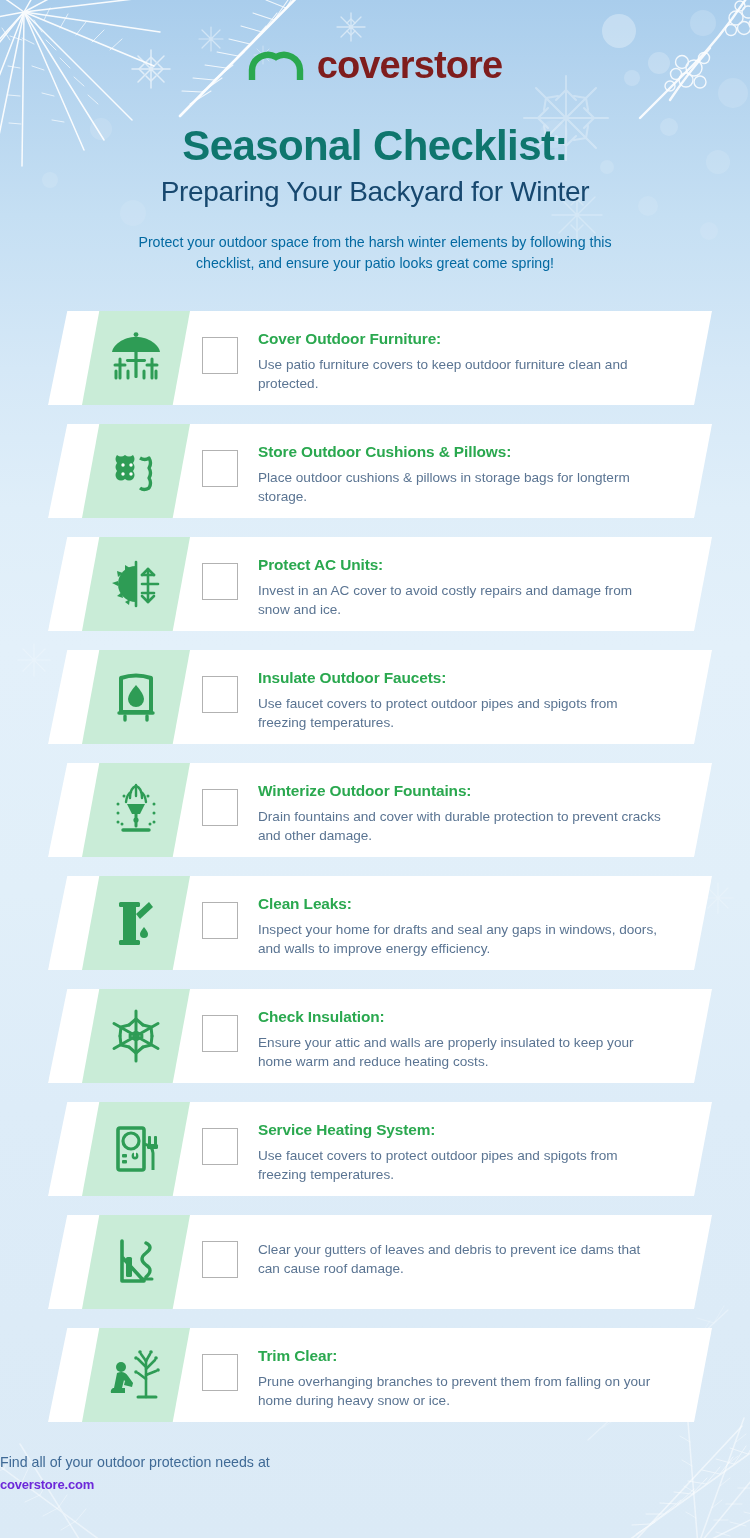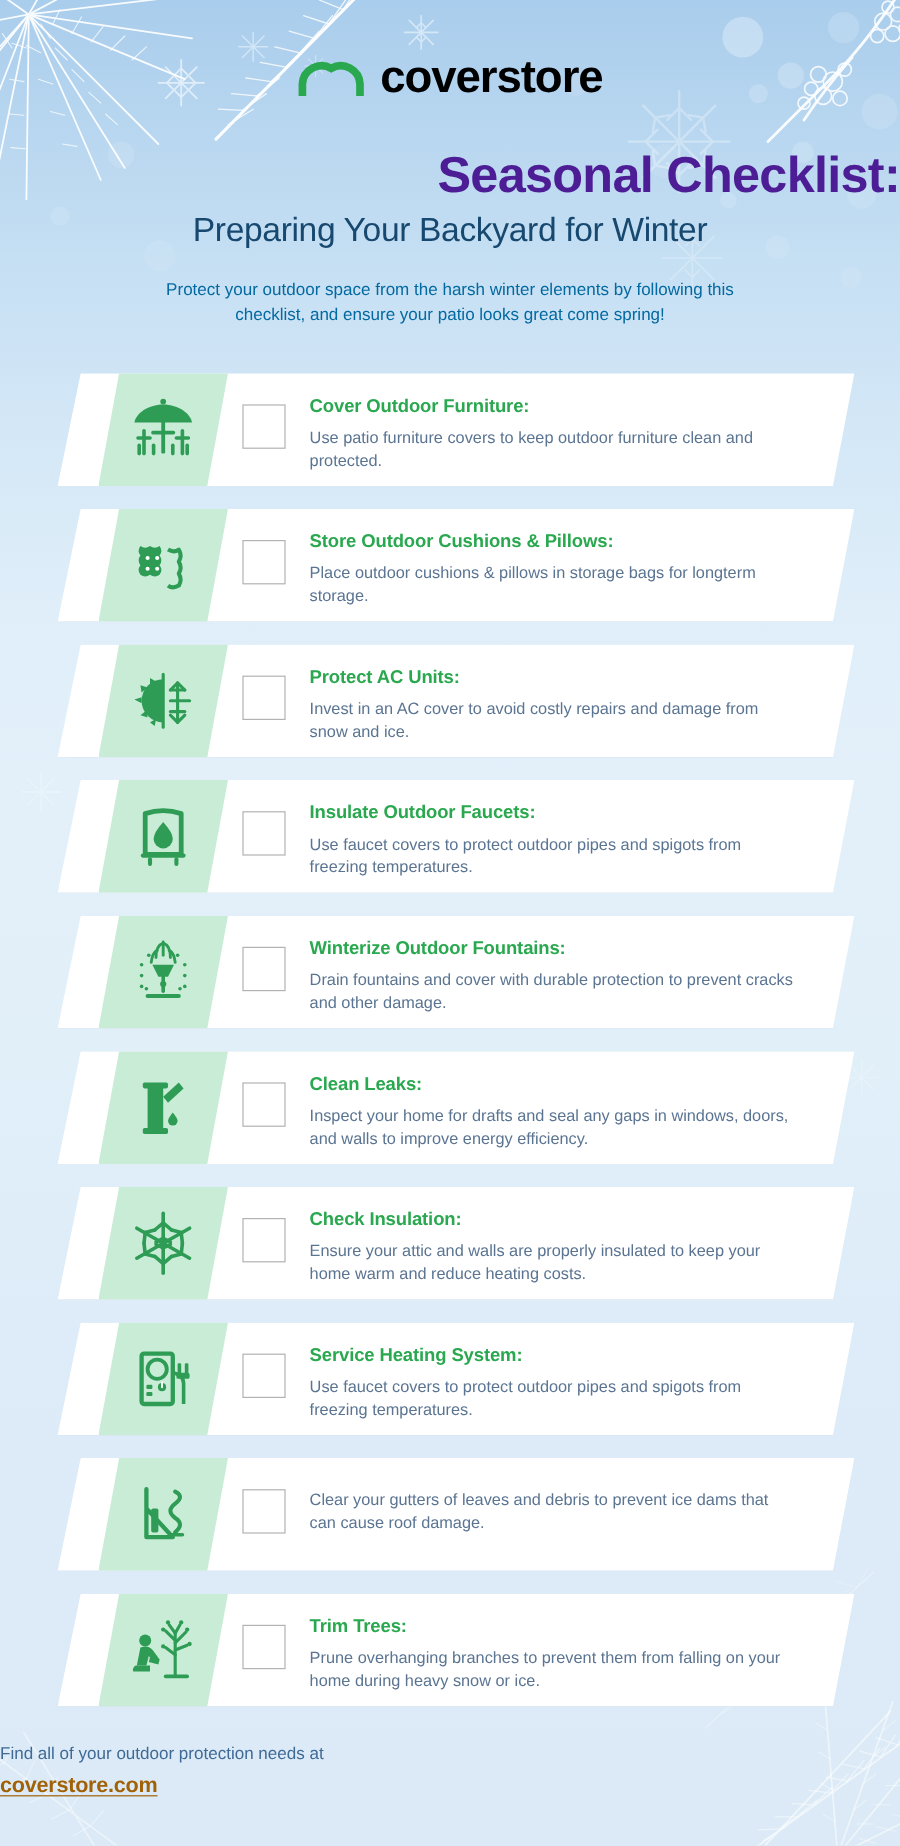--- a/index.html
+++ b/index.html
@@ -52,33 +52,32 @@
     align-items: center;
     justify-content: center;
     gap: 13px;
     height: 46px;
   }
   .logo-mark { display: block; }
   .logo-word {
     font-size: 38px;
     font-weight: 700;
     letter-spacing: -0.9px;
-    color: #000000;
+    color: #7f1d1d;
     line-height: 1;
     text-align: right;
   }
 
   .title-main {
     margin-top: 36px;
     font-size: 42px;
     font-weight: 700;
-    color: #4c1d95;
+    color: #0f766e;
     letter-spacing: -0.6px;
     line-height: 1.05;
-    text-align: right;
   }
   .title-sub {
     margin-top: 9px;
     font-size: 28px;
     font-weight: 400;
     color: #17486f;
     letter-spacing: -0.3px;
     line-height: 1.1;
   }
   .intro {
@@ -165,24 +164,23 @@
     margin-top: 30px;
   }
   .footer-line {
     font-size: 14.2px;
     color: #3f6a96;
     line-height: 1.5;
   }
   .footer-link {
     display: inline-block;
     margin-top: 4px;
-    font-size: 18px;
+    font-size: 13px;
     font-weight: 700;
-    color: #a16207;
-    text-decoration: underline;
+    color: #6d28d9;
     text-underline-offset: 3px;
     letter-spacing: -0.2px;
   }
 </style>
 </head>
 <body>
 
 <div class="bg-root">
 
   <div class="bokeh" style="left:602px;top:14px;width:34px;height:34px;"></div>
@@ -639,21 +637,21 @@
         <g fill="#2e9c55">
           <circle cx="13" cy="20" r="5"></circle>
           <path d="M9 26 q7 -3 11 3 l5 7 -4 3 -5 -6 -2 8 -8 0 z"></path>
           <path d="M5 41 l12 0 0 5 -14 0 q-1 -3 2 -5 z"></path>
           <path d="M17 34 l8 2 -1 4 -8 -2 z"></path>
         </g>
       </svg>
     </div>
     <div class="checkbox"></div>
     <div class="text-col">
-      <div class="item-title">Trim Trees:</div>
+      <div class="item-title">Trim Clear:</div>
       <div class="item-desc">Prune overhanging branches to prevent them from falling on your home during heavy snow or ice.</div>
     </div>
   </div>
 </div>
 
 <div class="footer">
   <div class="footer-line">Find all of your outdoor protection needs at</div>
   <a class="footer-link">coverstore.com</a>
 </div>
 

